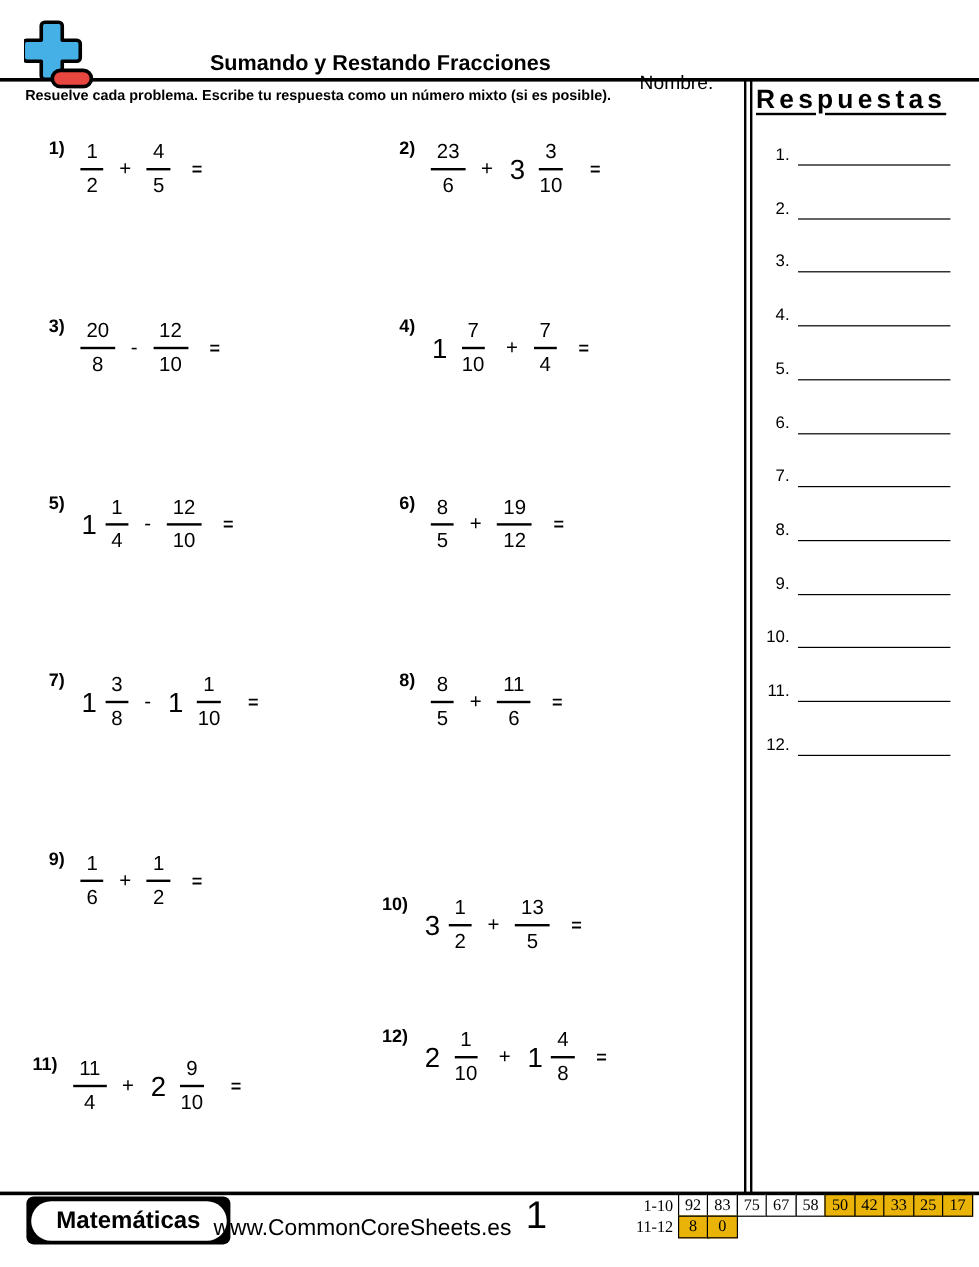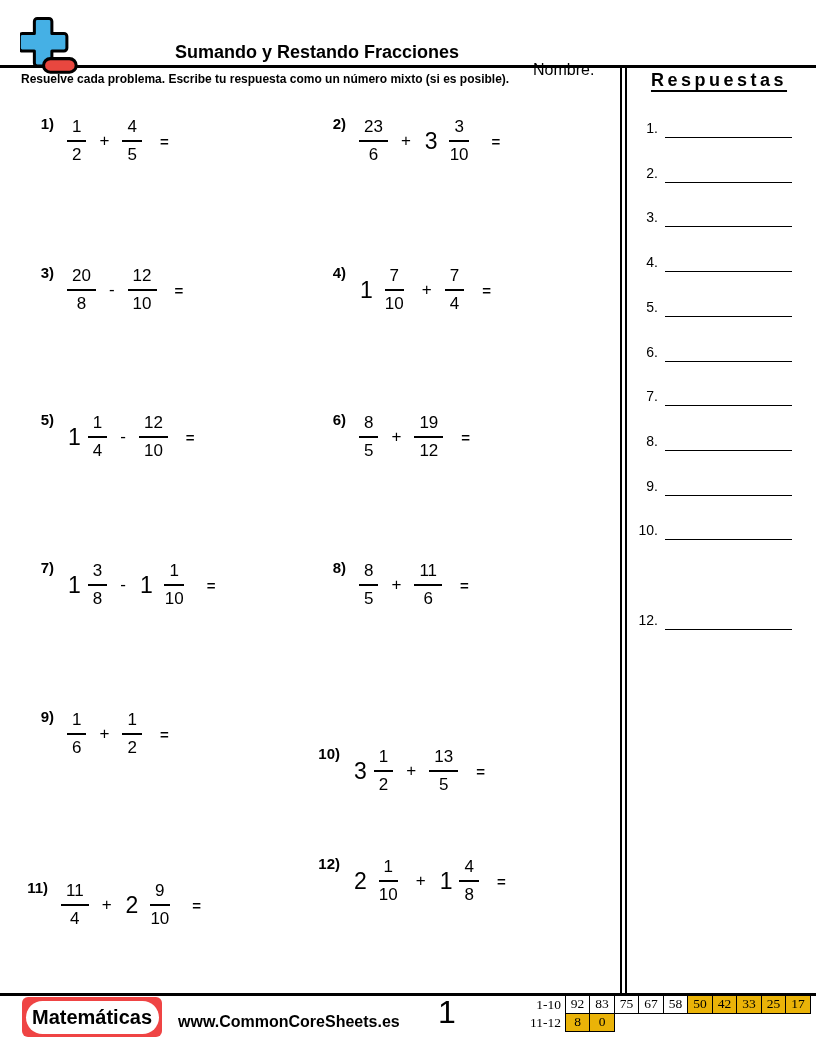--- a/index.html
+++ b/index.html
@@ -28,37 +28,37 @@
   .whole { font-size:23px; margin:0 3px 0 5px; }
   .whole:empty { display:none; margin:0; }
   .frac { display:inline-flex; flex-direction:column; align-items:center;
           font-size:17px; margin:0 4px; line-height:1.15; }
   .frac .num { padding:0 5px 3px; border-bottom:2px solid #000; }
   .frac .den { padding:3px 5px 0; }
   .op { font-size:17px; margin:0 9px; }
   .eq { font-size:15px; font-weight:700; margin-left:14px; }
 
   
-  .answers-title { position:absolute; left:630px; top:70px; width:178px; text-align:center;
-                   font-size:18px; font-weight:700; letter-spacing:3.5px;
+  .answers-title { position:absolute; left:630px; top:70px; width:178px; 
+                   font-size:22px; font-weight:700; letter-spacing:3.5px;
                    text-decoration:underline; text-underline-offset:4px;
                    text-decoration-thickness:2px; }
   .arow { position:absolute; left:632px; width:160px; height:22px;
           display:flex; align-items:flex-end; }
   .anum { font-size:14px; width:26px; text-align:right; margin-right:7px; line-height:19px; }
   .aline { flex:1; border-bottom:1.6px solid #000; height:100%; }
 
   
   .hrule-bottom { position:absolute; left:0; top:993px; width:816px; height:2.5px; background:#000; }
-  .badge { position:absolute; left:22px; top:997px; width:140px; height:40px;
-           background:#ef4444; border-radius:6px; display:flex; }
+  .badge { position:absolute; left:22px; top:997px; width:170px; height:40px;
+           background:#000000; border-radius:6px; display:flex; }
   .badge-inner { margin:3.5px; flex:1; background:#fff; border-radius:17px;
                  display:flex; align-items:center; justify-content:center;
                  font-size:20px; font-weight:700; }
-  .site-url { position:absolute; left:178px; top:1013px; font-size:16px;font-weight:bold; }
+  .site-url { position:absolute; left:178px; top:1013px; font-size:19px; }
   .page-number { position:absolute; left:397px; top:994px; width:100px; text-align:center;
                  font-size:32px; font-weight:400; }
 
   .scoregrid { position:absolute; left:530px; top:995px; }
   .srow { display:flex; align-items:center;font-family:Liberation Serif, serif; }
   .srow + .srow { margin-top:-1.5px; }
   .slabel { width:36px; text-align:right; padding-right:5px; font-size:13.5px;
             height:19px; line-height:19px; white-space:nowrap; }
   .scell { width:26px; height:19px; border:1.5px solid #000; margin-left:-1.5px;
            text-align:center; font-size:13.5px; line-height:16px; background:#fff; }
@@ -307,20 +307,24 @@
   <div class="arow" style="top:429px">
       <span class="anum">8.</span>
       <span class="aline"></span>
     </div>
   <div class="arow" style="top:474px">
       <span class="anum">9.</span>
       <span class="aline"></span>
     </div>
   <div class="arow" style="top:518px">
       <span class="anum">10.</span>
+      <span class="aline"></span>
+    </div>
+  <div class="arow" style="top:563px">
+      <span class="anum">11.</span>
       <span class="aline"></span>
     </div>
   <div class="arow" style="top:608px">
       <span class="anum">12.</span>
       <span class="aline"></span>
     </div>
 
   <div class="hrule-bottom"></div>
   <div class="badge">
     <div class="badge-inner">Matemáticas</div>

